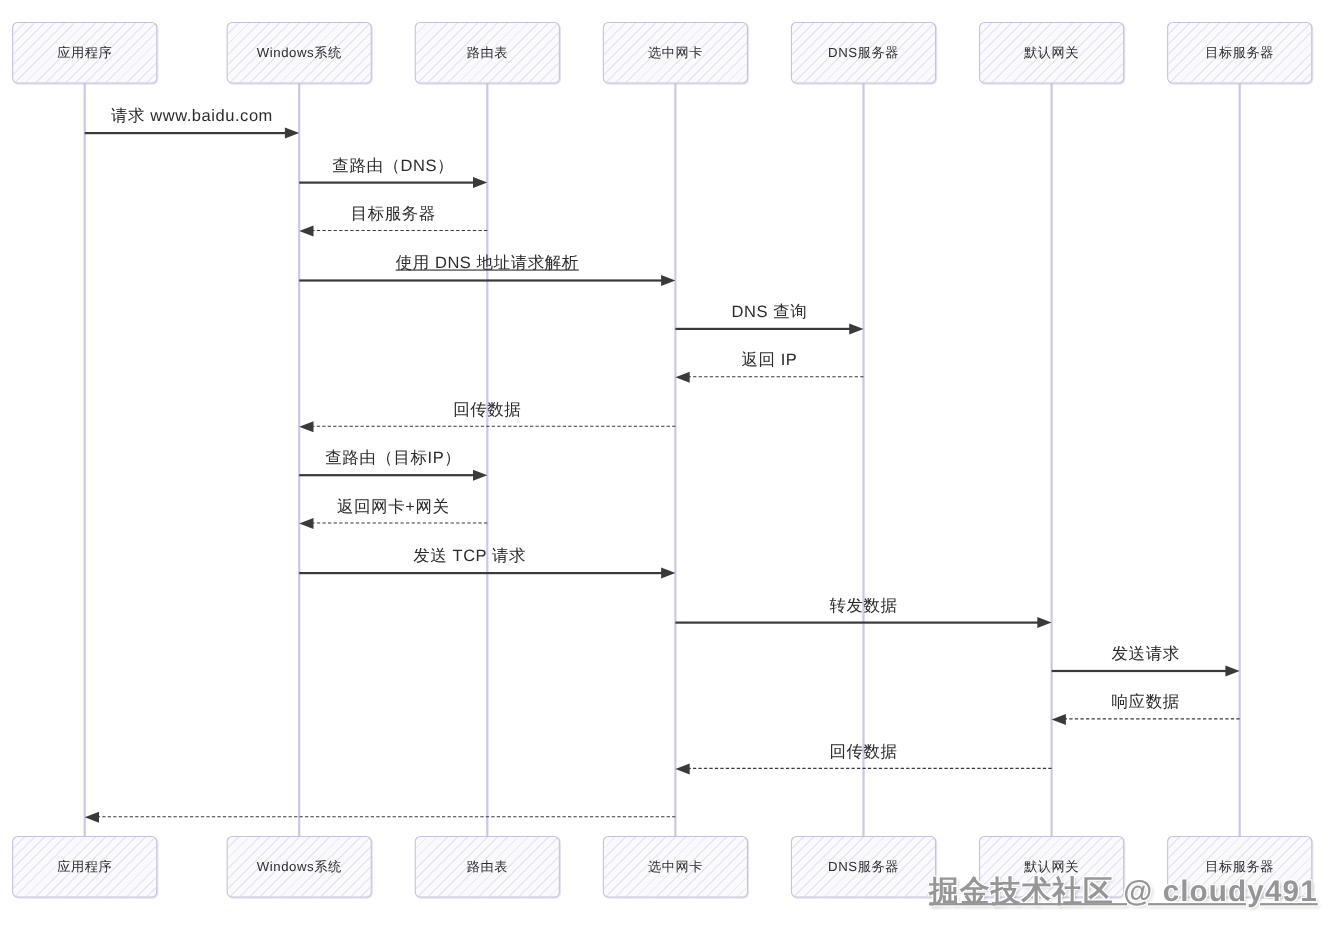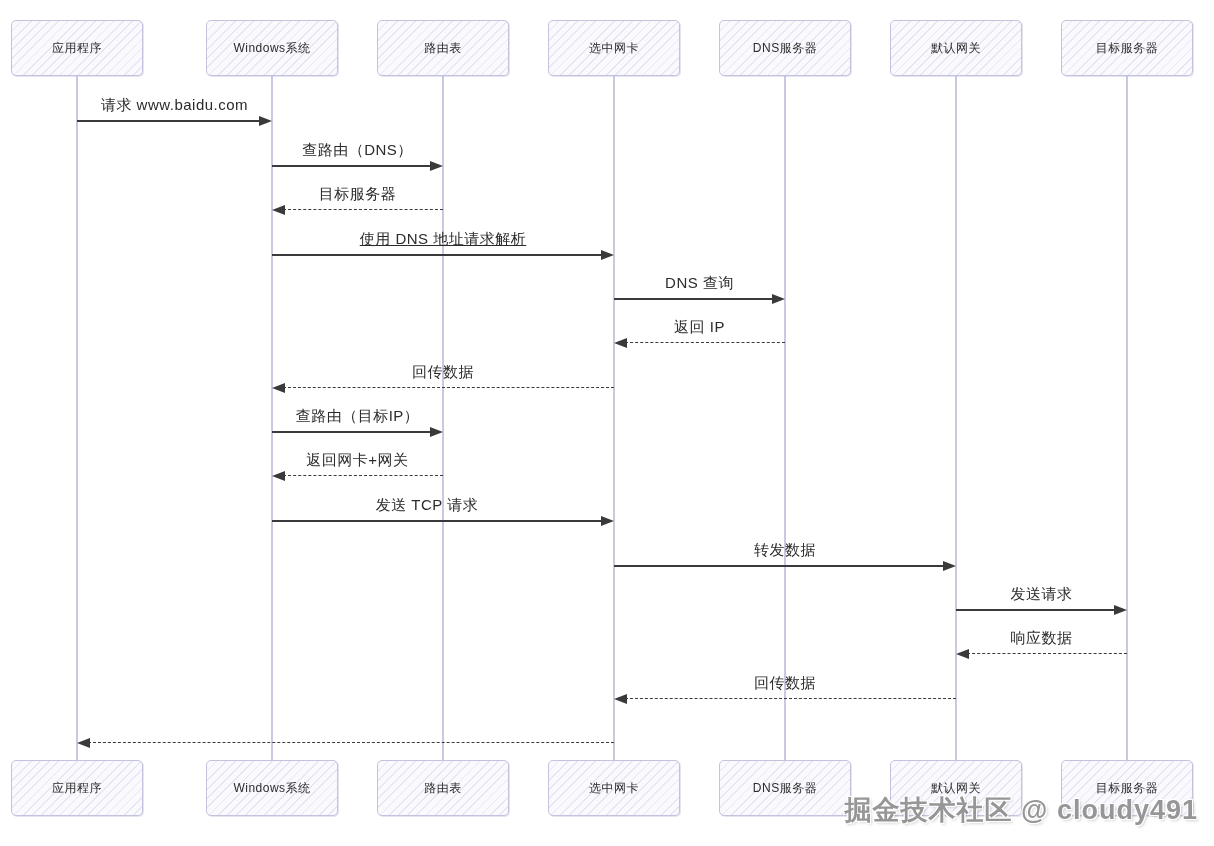--- a/index.html
+++ b/index.html
@@ -73,20 +73,21 @@
     letter-spacing:1px;
     color:var(--watermark);
     text-shadow:
       -1px -1px 0 #ffffff,
        1px -1px 0 #ffffff,
       -1px  1px 0 #ffffff,
        1px  1px 0 #ffffff,
        2px  2px 3px rgba(0,0,0,0.18);
     white-space:nowrap;
     z-index:20;
+    text-decoration:underline;
   }
 </style>
 </head>
 <body>
 
 <div id="stage">
   <div id="watermark">掘金技术社区 @ cloudy491</div>
 <div class="lifeline" style="left: 76.25px; top: 76px; height: 684px;"></div>
     <div class="participant" style="left: 11px; top: 20px;">
       <span class="plabel">应用程序</span>

